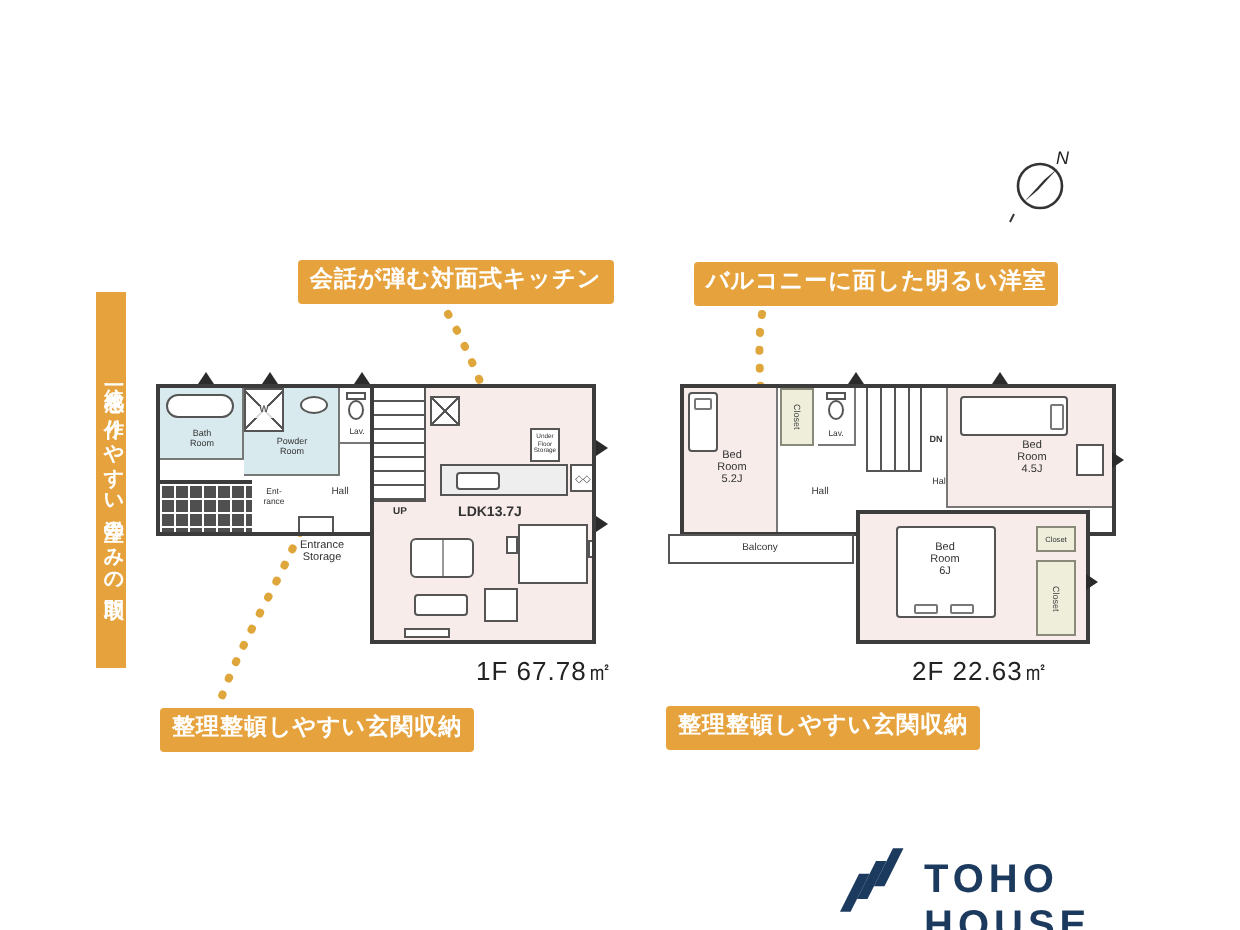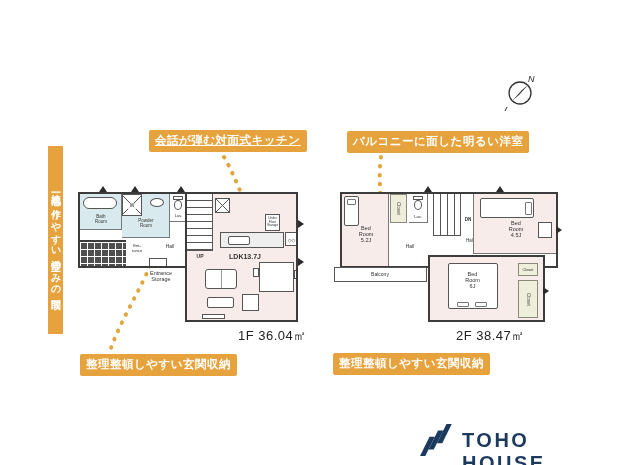--- a/index.html
+++ b/index.html
@@ -58,21 +58,21 @@
   svg { position:absolute; left:0; top:0; }
   text { font-family:"Liberation Sans", sans-serif; }
 </style>
 </head>
 <body>
 
 <div id="canvas">
 
   <div id="banner">統一感を作りやすい洋室のみの間取</div>
 
-  <div class="callout" style="left:149px; top:130px;text-decoration:underline;">会話が弾む対面式キッチン</div>
+  <div class="callout" style="left:149px; top:130px;">会話が弾む対面式キッチン</div>
   <div class="callout" style="left:347px; top:131px;">バルコニーに面した明るい洋室</div>
   <div class="callout" style="left:80px; top:354px;">整理整頓しやすい玄関収納</div>
   <div class="callout" style="left:333px; top:353px;">整理整頓しやすい玄関収納</div>
 
   <svg width="620" height="465" style="pointer-events:none;">
     <path d="M224,157 C236,178 248,208 256,241" fill="none" stroke="#DFA63B" stroke-width="4" stroke-linecap="round" stroke-dasharray="0.5 8.5"></path>
     <path d="M381,157 C377,182 384,212 380,240" fill="none" stroke="#DFA63B" stroke-width="4" stroke-linecap="round" stroke-dasharray="0.5 8.5"></path>
     <path d="M150,266 C139,292 121,320 111,348" fill="none" stroke="#DFA63B" stroke-width="4" stroke-linecap="round" stroke-dasharray="0.5 8.5"></path>
   </svg>
 
@@ -192,22 +192,22 @@
   <div class="tri-up" style="left:99px; top:186px;"></div>
   <div class="tri-up" style="left:131px; top:186px;"></div>
   <div class="tri-up" style="left:177px; top:186px;"></div>
   <div class="tri-up" style="left:424px; top:186px;"></div>
   <div class="tri-up" style="left:496px; top:186px;"></div>
   <div class="tri-right" style="left:298px; top:220px;"></div>
   <div class="tri-right" style="left:298px; top:258px;"></div>
   <div class="tri-right" style="left:556px; top:226px;"></div>
   <div class="tri-right" style="left:543px; top:287px;"></div>
 
-  <div class="area-label" style="left:238px; top:327px;">1F 36.04㎡</div>
-  <div class="area-label" style="left:456px; top:327px;">2F 38.47㎡</div>
+  <div class="area-label" style="left:238px; top:327px;">1F 67.78㎡</div>
+  <div class="area-label" style="left:456px; top:327px;">2F 22.63㎡</div>
 
   <svg width="40" height="36" style="left:418px; top:422px;" viewBox="0 0 34 34">
     <g fill="#1C3A5E">
       <polygon points="0,32 5,32 14,14 9,14"></polygon>
       <polygon points="8,26 13,26 22,8 17,8"></polygon>
       <polygon points="16,20 21,20 30,2 25,2"></polygon>
     </g>
   </svg>
   <div id="logo-text">TOHO HOUSE</div>
 

